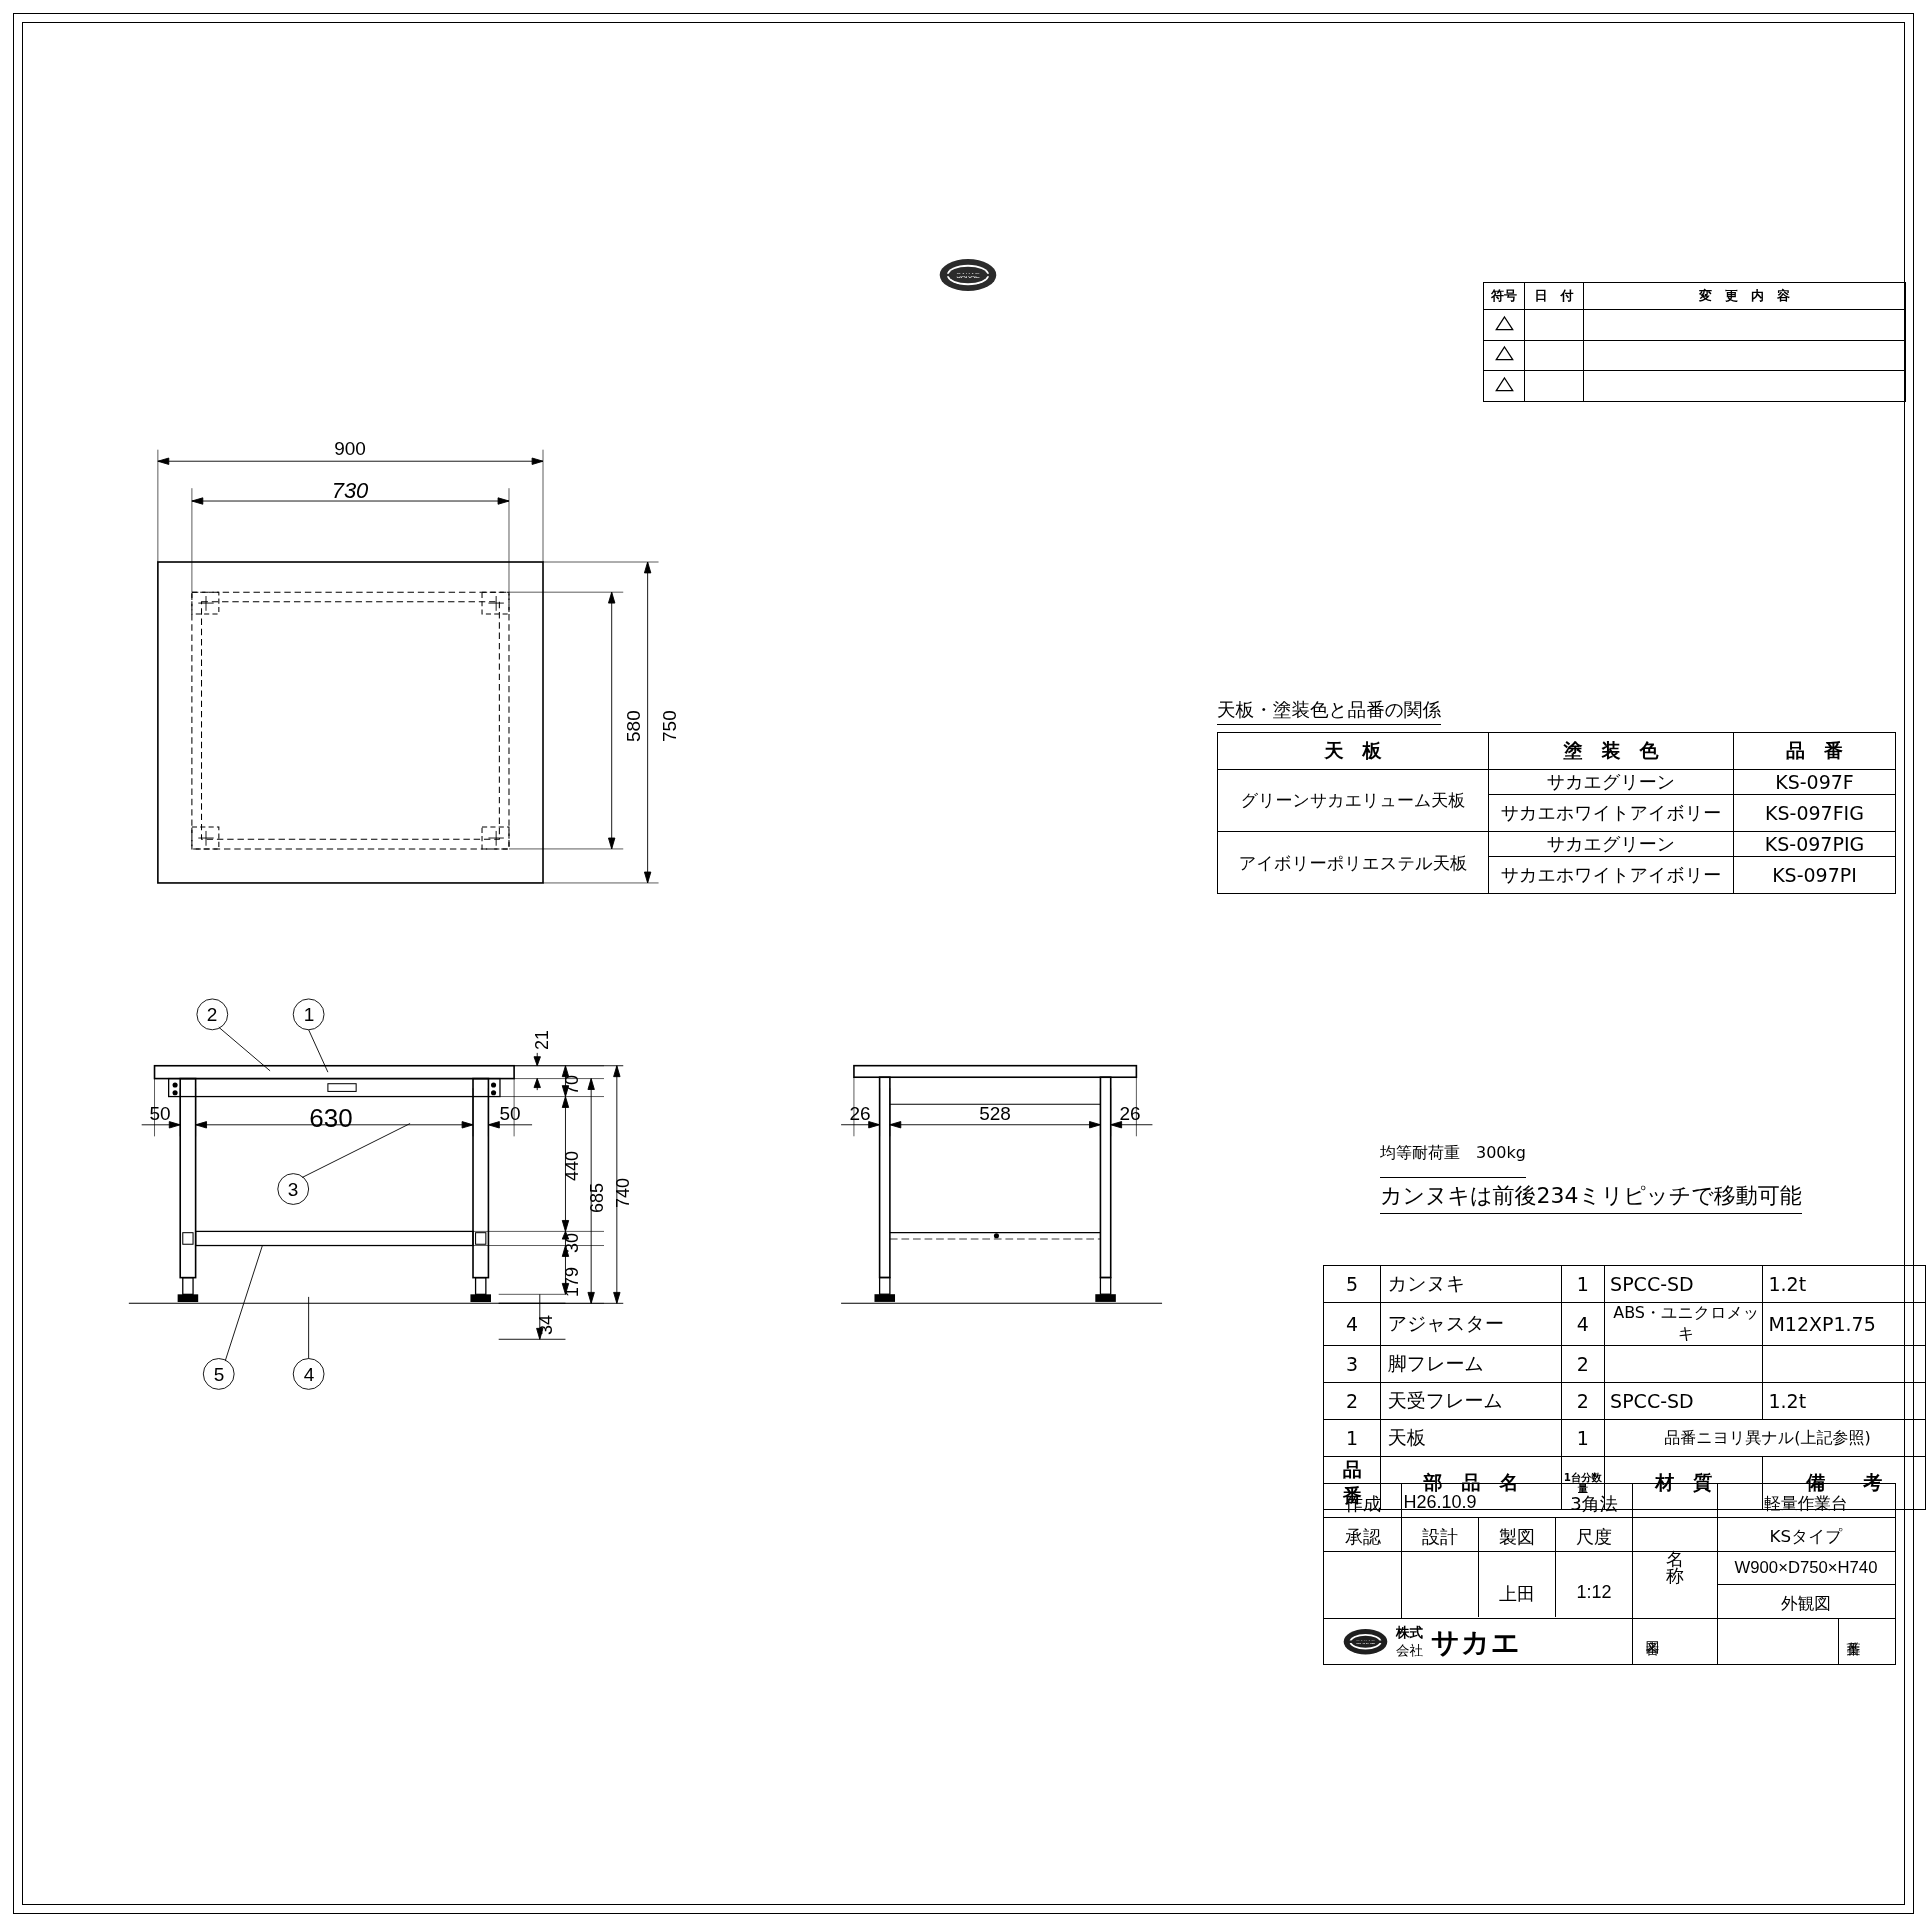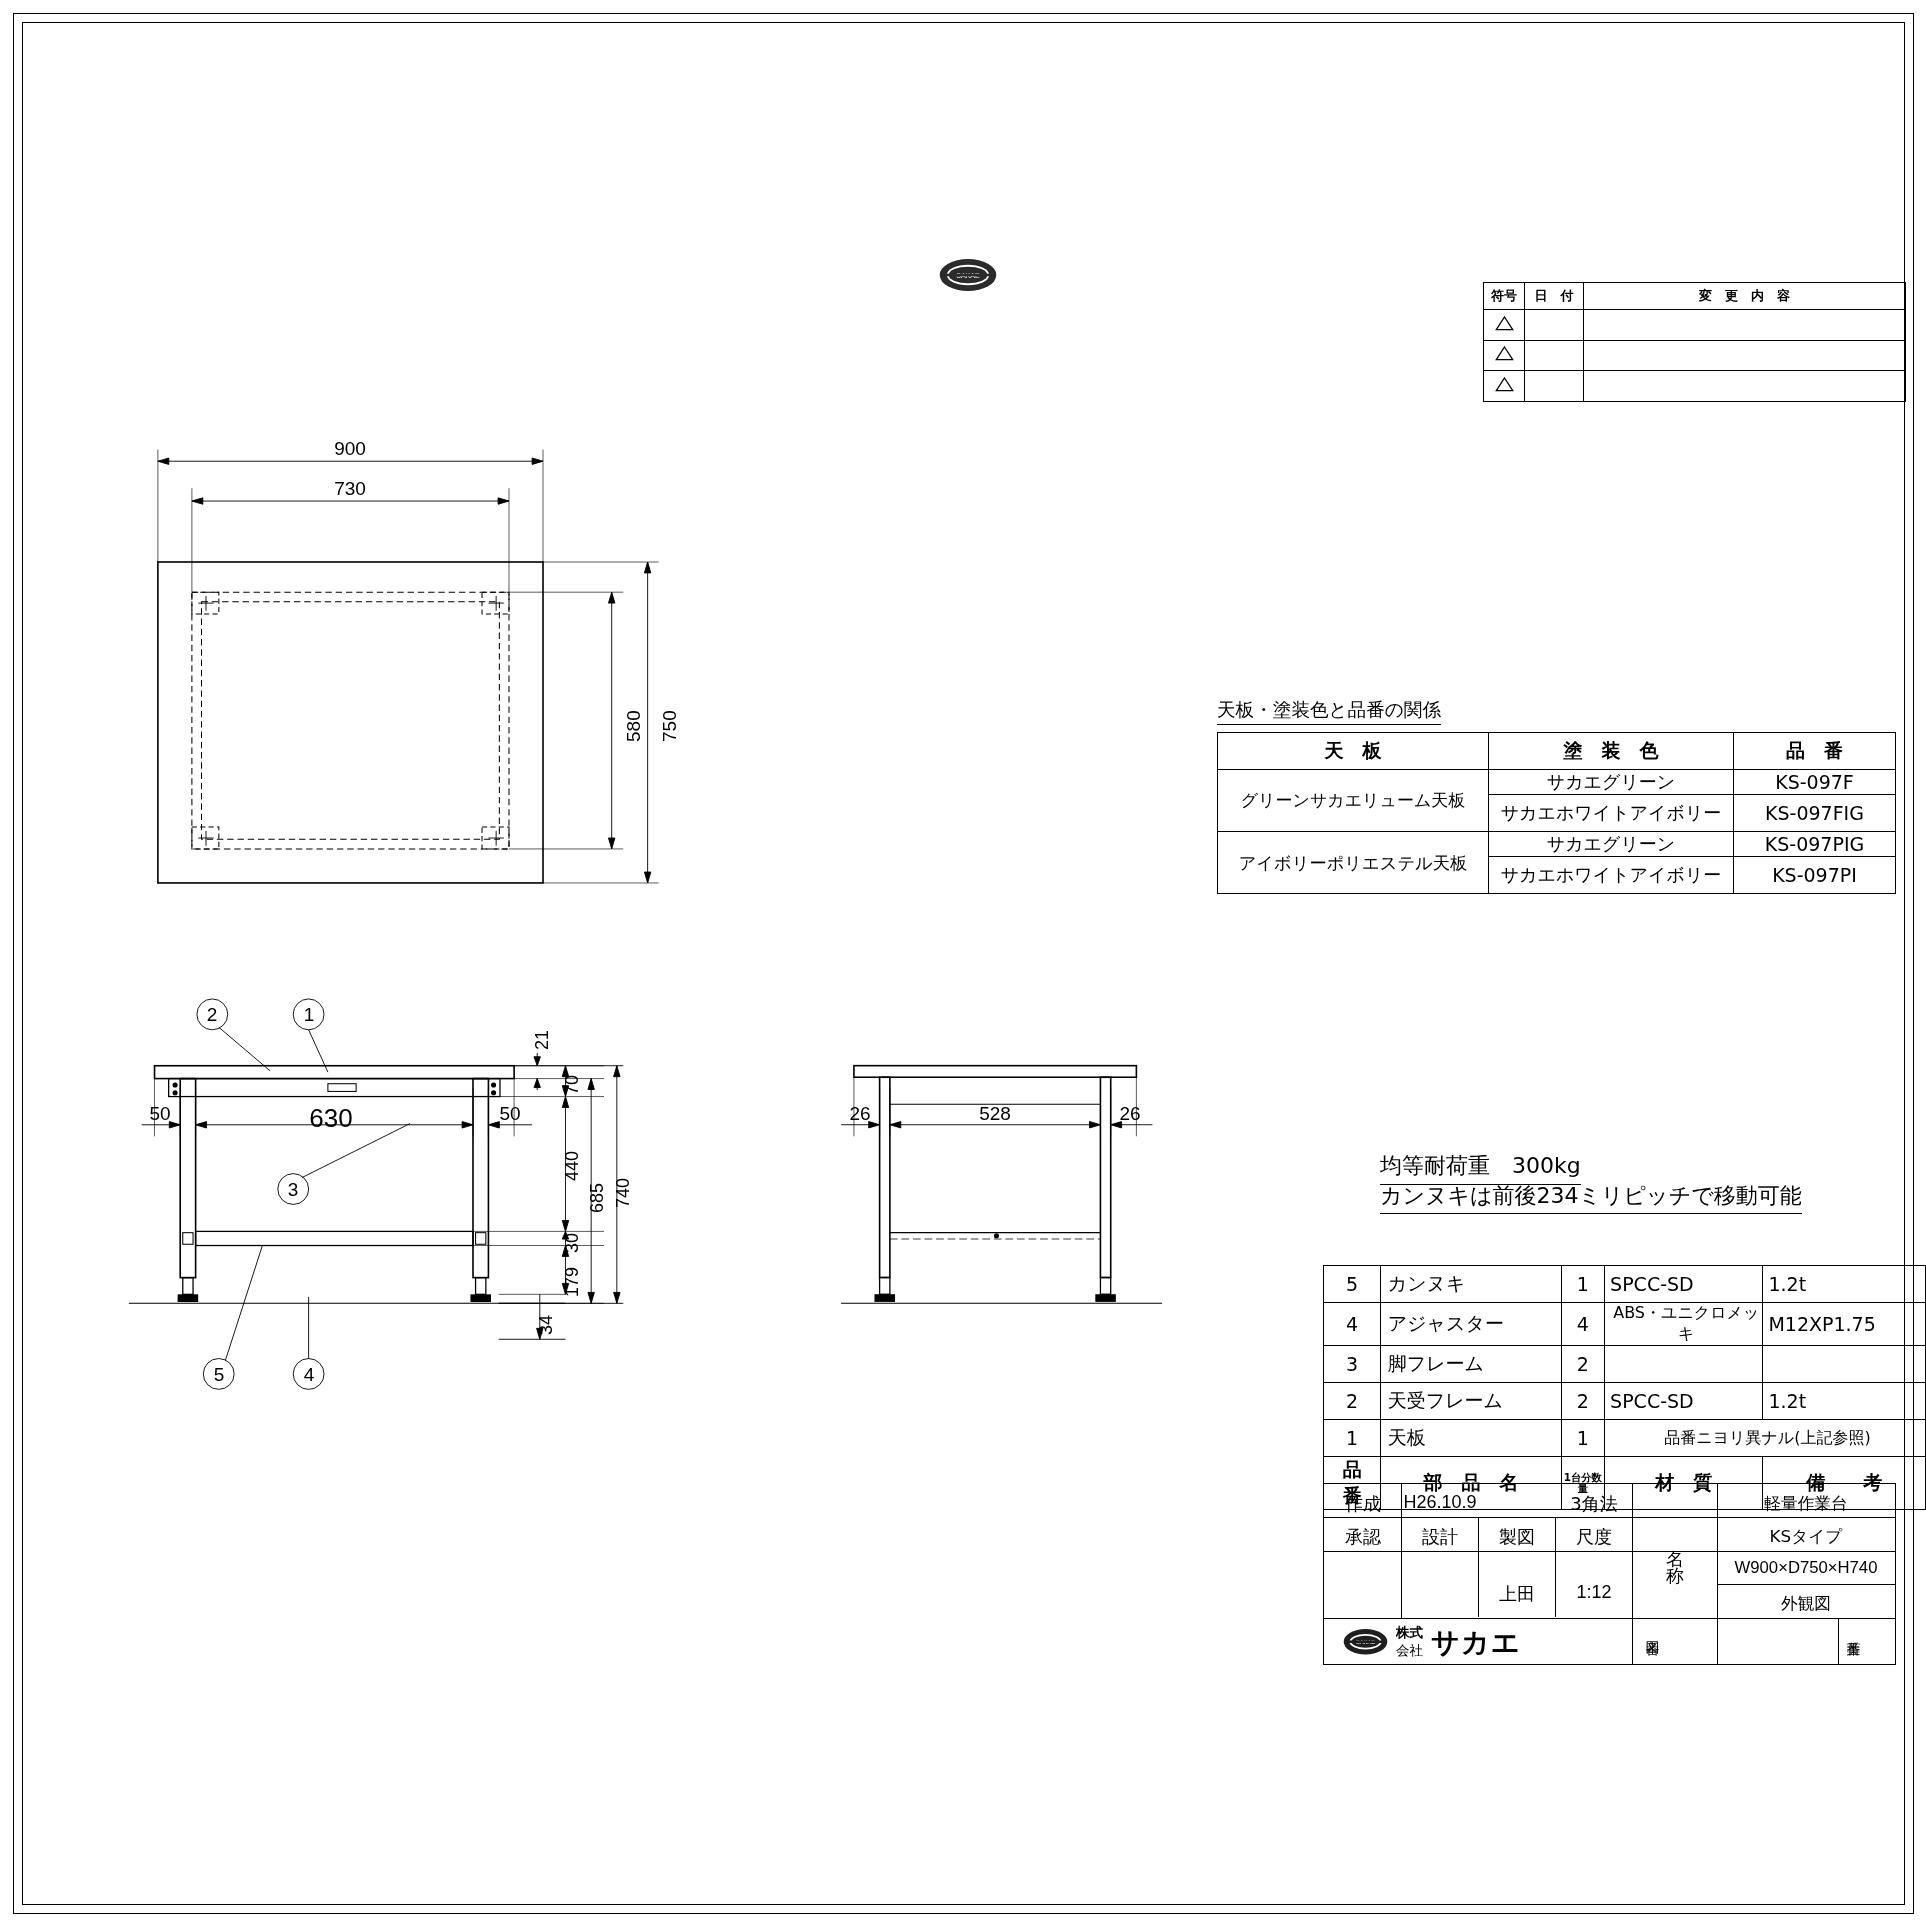--- a/index.html
+++ b/index.html
@@ -130,21 +130,21 @@
         <polygon points="828,715 823,698 833,698" fill="#000"></polygon>
       </g>
 
       <g stroke="#000" stroke-width="1.4">
         <line x1="772" y1="262" x2="772" y2="662"></line>
         <polygon points="772,262 767,279 777,279" fill="#000"></polygon>
         <polygon points="772,662 767,645 777,645" fill="#000"></polygon>
       </g>
     </svg>
     <div class="txt ctr" style="left:234px;top:14px;font-size:19px;">900</div>
-    <div class="txt ctr" style="left:234px;top:54px;font-size:19px;">730</div>
+    <div class="txt ctr" style="left:234px;top:54px;font-size:22px;font-style:italic;">730</div>
     <div class="txt" style="left:543px;top:318px;font-size:19px;transform:rotate(-90deg);transform-origin:0 0;">750</div>
     <div class="txt" style="left:507px;top:318px;font-size:19px;transform:rotate(-90deg);transform-origin:0 0;">580</div>
   </div>
 
   <div class="txt jp" style="left:1217px;top:697px;font-size:18.6px;border-bottom:1.3px solid #000;padding-bottom:1.3px;">天板・塗装色と品番の関係</div>
   <div class="abs" style="left:1217px;top:732px;">
     <table class="tbl" style="font-size:19px;">
       <tbody>
           <tr>
         <th style="width:270px;height:36px;">天　板</th>
@@ -352,21 +352,21 @@
         <polygon points="80,132 63,127 63,137" fill="#000"></polygon>
         <line x1="440" y1="132" x2="505" y2="132"></line>
         <polygon points="440,132 457,127 457,137" fill="#000"></polygon>
       </g>
     </svg>
     <div class="txt ctr" style="left:32px;top:63px;font-size:19px;">26</div>
     <div class="txt ctr" style="left:167px;top:63px;font-size:19px;">528</div>
     <div class="txt ctr" style="left:302px;top:63px;font-size:19px;">26</div>
   </div>
 
-  <div class="txt jp" style="left:1380px;top:1143px;font-size:22px;border-bottom:1.3px solid #000;padding-bottom:3px;margin-top:8px;">均等耐荷重　300kg</div>
+  <div class="txt jp" style="left:1380px;top:1143px;font-size:16px;border-bottom:1.3px solid #000;padding-bottom:13px;">均等耐荷重　300kg</div>
   <div class="txt jp" style="left:1380px;top:1181px;font-size:22px;border-bottom:1.3px solid #000;padding-bottom:1.9px;">カンヌキは前後234ミリピッチで移動可能</div>
 
   <div class="abs" style="left:1323px;top:1265px;">
     <table class="tbl" style="font-size:19px;">
       <tbody>
           <tr>
         <td style="width:58px;height:36px;">5</td>
         <td style="width:186px;text-align:left;padding-left:6.4px;">カンヌキ</td>
         <td style="width:45px;">1</td>
         <td style="width:161px;text-align:left;padding-left:5.1px;">SPCC-SD</td>

